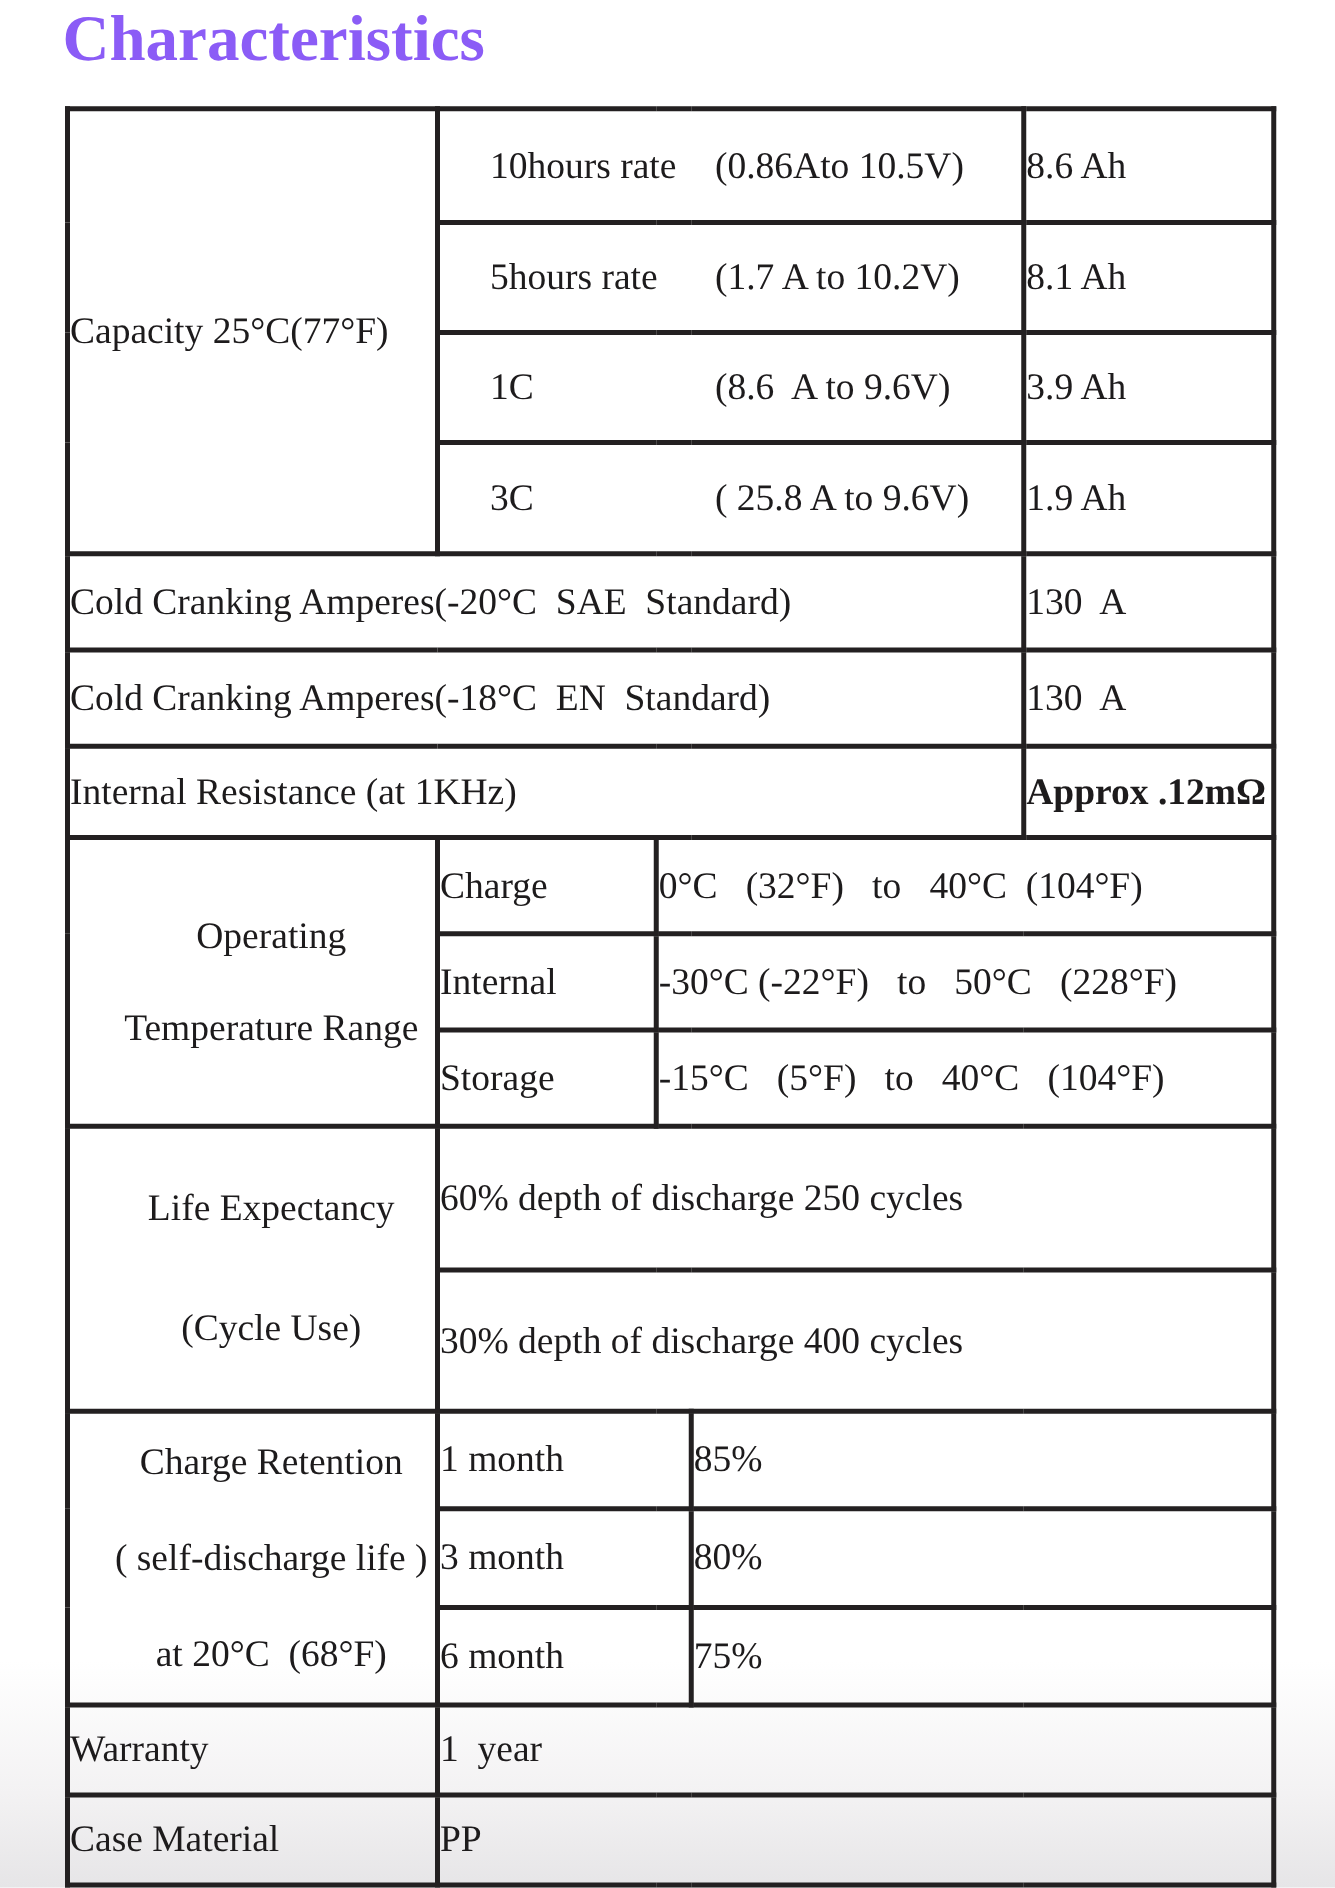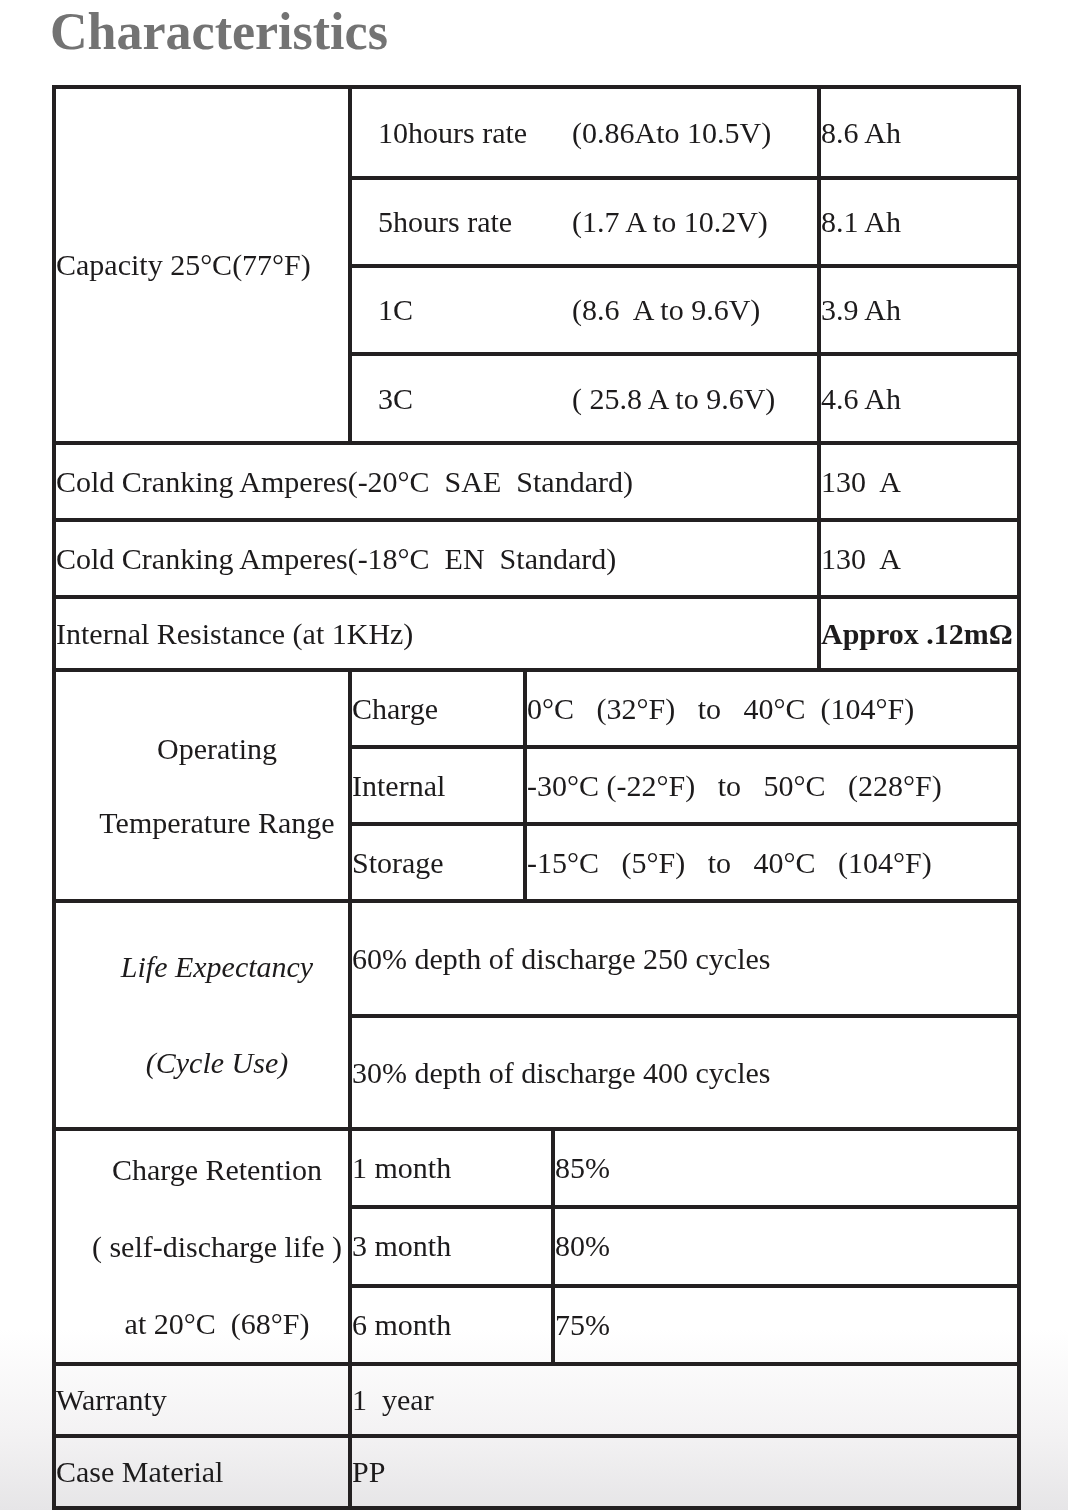--- a/index.html
+++ b/index.html
@@ -14,21 +14,21 @@
     background: linear-gradient(180deg, #ffffff 0%, #ffffff 88%, #f3f2f3 95%, #e6e5e7 100%);
     font-family: "Liberation Serif", "DejaVu Serif", serif;
     color: #1d1b1c;
   }
   .page-title {
     position: absolute;
     left: 50px;
     top: 2px;
     font-size: 52px;
     font-weight: bold;
-    color: #737373;
+    color: #8b5cf6;
     letter-spacing: 0px;
     white-space: pre;
   }
   table.chars {
     position: absolute;
     left: 52px;
     top: 85px;
     width: 965px;
     border-collapse: collapse;
     table-layout: fixed;
@@ -44,38 +44,38 @@
   [data-bind] { white-space: pre; }
   .center { }
   .leftpad6  { padding-left: 6px; }
   .leftpad4  { padding-left: 4px; }
   .leftpad24 { padding-left: 24px; }
   .leftpad28 { padding-left: 28px; }
   .leftpad2  { padding-left: 2px; font-weight: bold; }
   .desc-cell { position: relative; }
   .desc-cell .cap-name {
     display: inline-block;
-    padding-left: 26px;
+    padding-left: 40px;
     text-align: center;
   }
   .desc-cell .cap-cond {
     position: absolute;
     left: 220px;
     top: 50%;
     transform: translateY(-50%);
   }
   .stack {
     display: flex;
     flex-direction: column;
     align-items: center;
     justify-content: center;
     padding-left: 30px;
   }
   .stack.gap-op > div { line-height: 74px; }
-  .stack.gap-life > div { line-height: 96px; font-style: italic; }
+  .stack.gap-life > div { line-height: 96px; }
   .stack.gap-ret > div { line-height: 77px; }
 </style>
 </head>
 <body>
 
 <div class="page-title" data-bind="page.title">Characteristics</div>
 
 <table class="chars">
   <colgroup>
     <col style="width:296px">
@@ -106,21 +106,21 @@
       <span class="cap-name" data-bind="characteristics_table.capacity.rows.2.name">1C</span>
       <span class="cap-cond" data-bind="characteristics_table.capacity.rows.2.condition">(8.6  A to 9.6V)</span>
     </td>
     <td class="center"><span data-bind="characteristics_table.capacity.rows.2.value">3.9 Ah</span></td>
   </tr>
   <tr style="height:89px">
     <td colspan="3" class="desc-cell">
       <span class="cap-name" data-bind="characteristics_table.capacity.rows.3.name">3C</span>
       <span class="cap-cond" data-bind="characteristics_table.capacity.rows.3.condition">( 25.8 A to 9.6V)</span>
     </td>
-    <td class="center"><span data-bind="characteristics_table.capacity.rows.3.value">4.6 Ah</span></td>
+    <td class="center"><span data-bind="characteristics_table.capacity.rows.3.value">1.9 Ah</span></td>
   </tr>
 
   <tr style="height:77px">
     <td colspan="4" class="leftpad6"><span data-bind="characteristics_table.cold_cranking_sae.label">Cold Cranking Amperes(-20°C  SAE  Standard)</span></td>
     <td class="center"><span data-bind="characteristics_table.cold_cranking_sae.value">130  A</span></td>
   </tr>
 
   <tr style="height:77px">
     <td colspan="4" class="leftpad6"><span data-bind="characteristics_table.cold_cranking_en.label">Cold Cranking Amperes(-18°C  EN  Standard)</span></td>
     <td class="center"><span data-bind="characteristics_table.cold_cranking_en.value">130  A</span></td>

